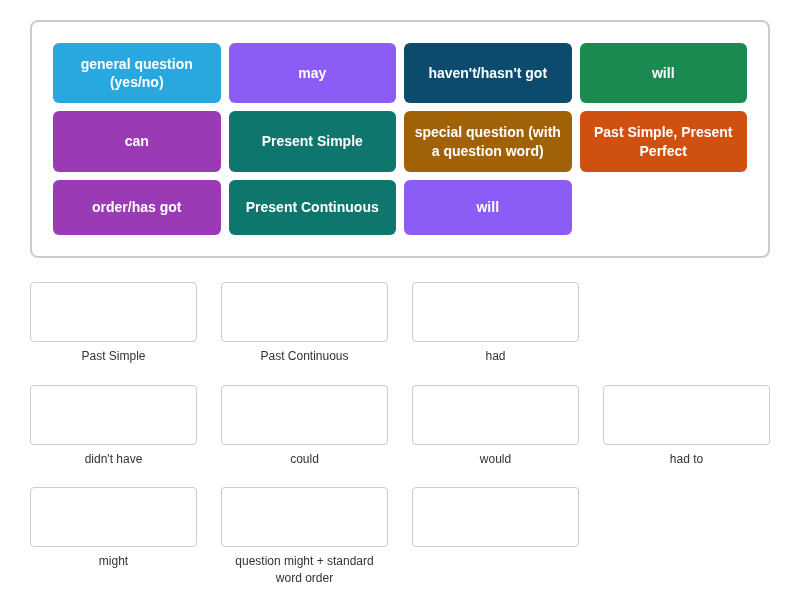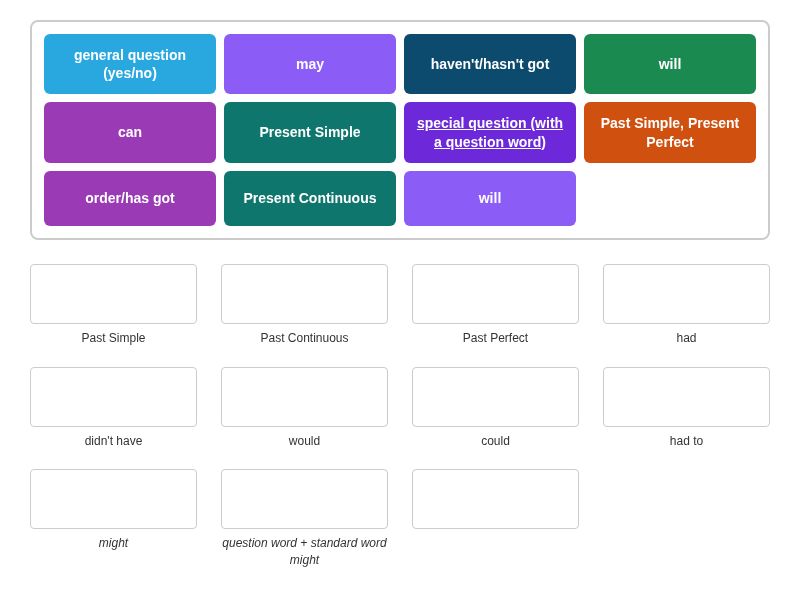--- a/index.html
+++ b/index.html
@@ -12,21 +12,21 @@
     }
 
     .main-container {
       padding: 20px 30px;
     }
 
     
     .tiles-grid {
       border: 2px solid #ccc;
       border-radius: 8px;
-      padding: 12px;
+      padding: 21px;
       display: grid;
       grid-template-columns: repeat(4, 1fr);
       gap: 8px;
       margin-bottom: 24px;
     }
 
     .tile {
       border-radius: 6px;
       padding: 12px 8px;
       text-align: center;
@@ -40,21 +40,21 @@
       min-height: 55px;
       line-height: 1.3;
     }
 
     .tile-blue    { background: #29a8e0; }
     .tile-red     { background: #8b5cf6; }
     .tile-orange  { background: #0c4a6e; }
     .tile-green   { background: #1a8a50; }
     .tile-purple  { background: #9b3ab5; justify-content: center; }
     .tile-blue2   { background: #0f766e; }
-    .tile-teal    { background: #6d28d9; text-decoration: underline; }
+    .tile-teal    { background: #a16207; }
     .tile-orange2 { background: #d05010; }
 
     
     .drop-zones-grid {
       display: grid;
       grid-template-columns: repeat(4, 1fr);
       gap: 0 24px;
       margin-bottom: 20px;
     }
 
@@ -138,55 +138,51 @@
     <div class="drop-zone-group">
       <div class="drop-box"></div>
       <div class="drop-label">Past Simple</div>
     </div>
     <div class="drop-zone-group">
       <div class="drop-box"></div>
       <div class="drop-label">Past Continuous</div>
     </div>
     <div class="drop-zone-group">
       <div class="drop-box"></div>
-      <div class="drop-label">Past Perfect</div>
-    </div>
-    <div class="drop-zone-group">
-      <div class="drop-box"></div>
       <div class="drop-label">had</div>
     </div>
   </div>
 
   <div class="drop-zones-row2">
     <div class="drop-zone-group">
       <div class="drop-box"></div>
       <div class="drop-label">didn't have</div>
     </div>
     <div class="drop-zone-group">
       <div class="drop-box"></div>
-      <div class="drop-label">would</div>
+      <div class="drop-label">could</div>
     </div>
     <div class="drop-zone-group">
       <div class="drop-box"></div>
-      <div class="drop-label">could</div>
+      <div class="drop-label">would</div>
     </div>
     <div class="drop-zone-group">
       <div class="drop-box"></div>
       <div class="drop-label">had to</div>
     </div>
   </div>
 
-  <div style="display:grid; grid-template-columns: repeat(4,1fr); gap:16px 24px;font-style:italic;">
+  <div style="display:grid; grid-template-columns: repeat(4,1fr); gap:16px 24px;">
     <div class="drop-zone-group">
       <div class="drop-box"></div>
       <div class="drop-label">might</div>
     </div>
     <div class="drop-zone-group">
       <div class="drop-box"></div>
-      <div class="drop-label">question word + standard word might</div>
+      <div class="drop-label">question might + standard word order</div>
     </div>
     <div class="drop-zone-group">
       <div class="drop-box"></div>
     </div>
 
     <div></div>
   </div>
 
 </div>
 

